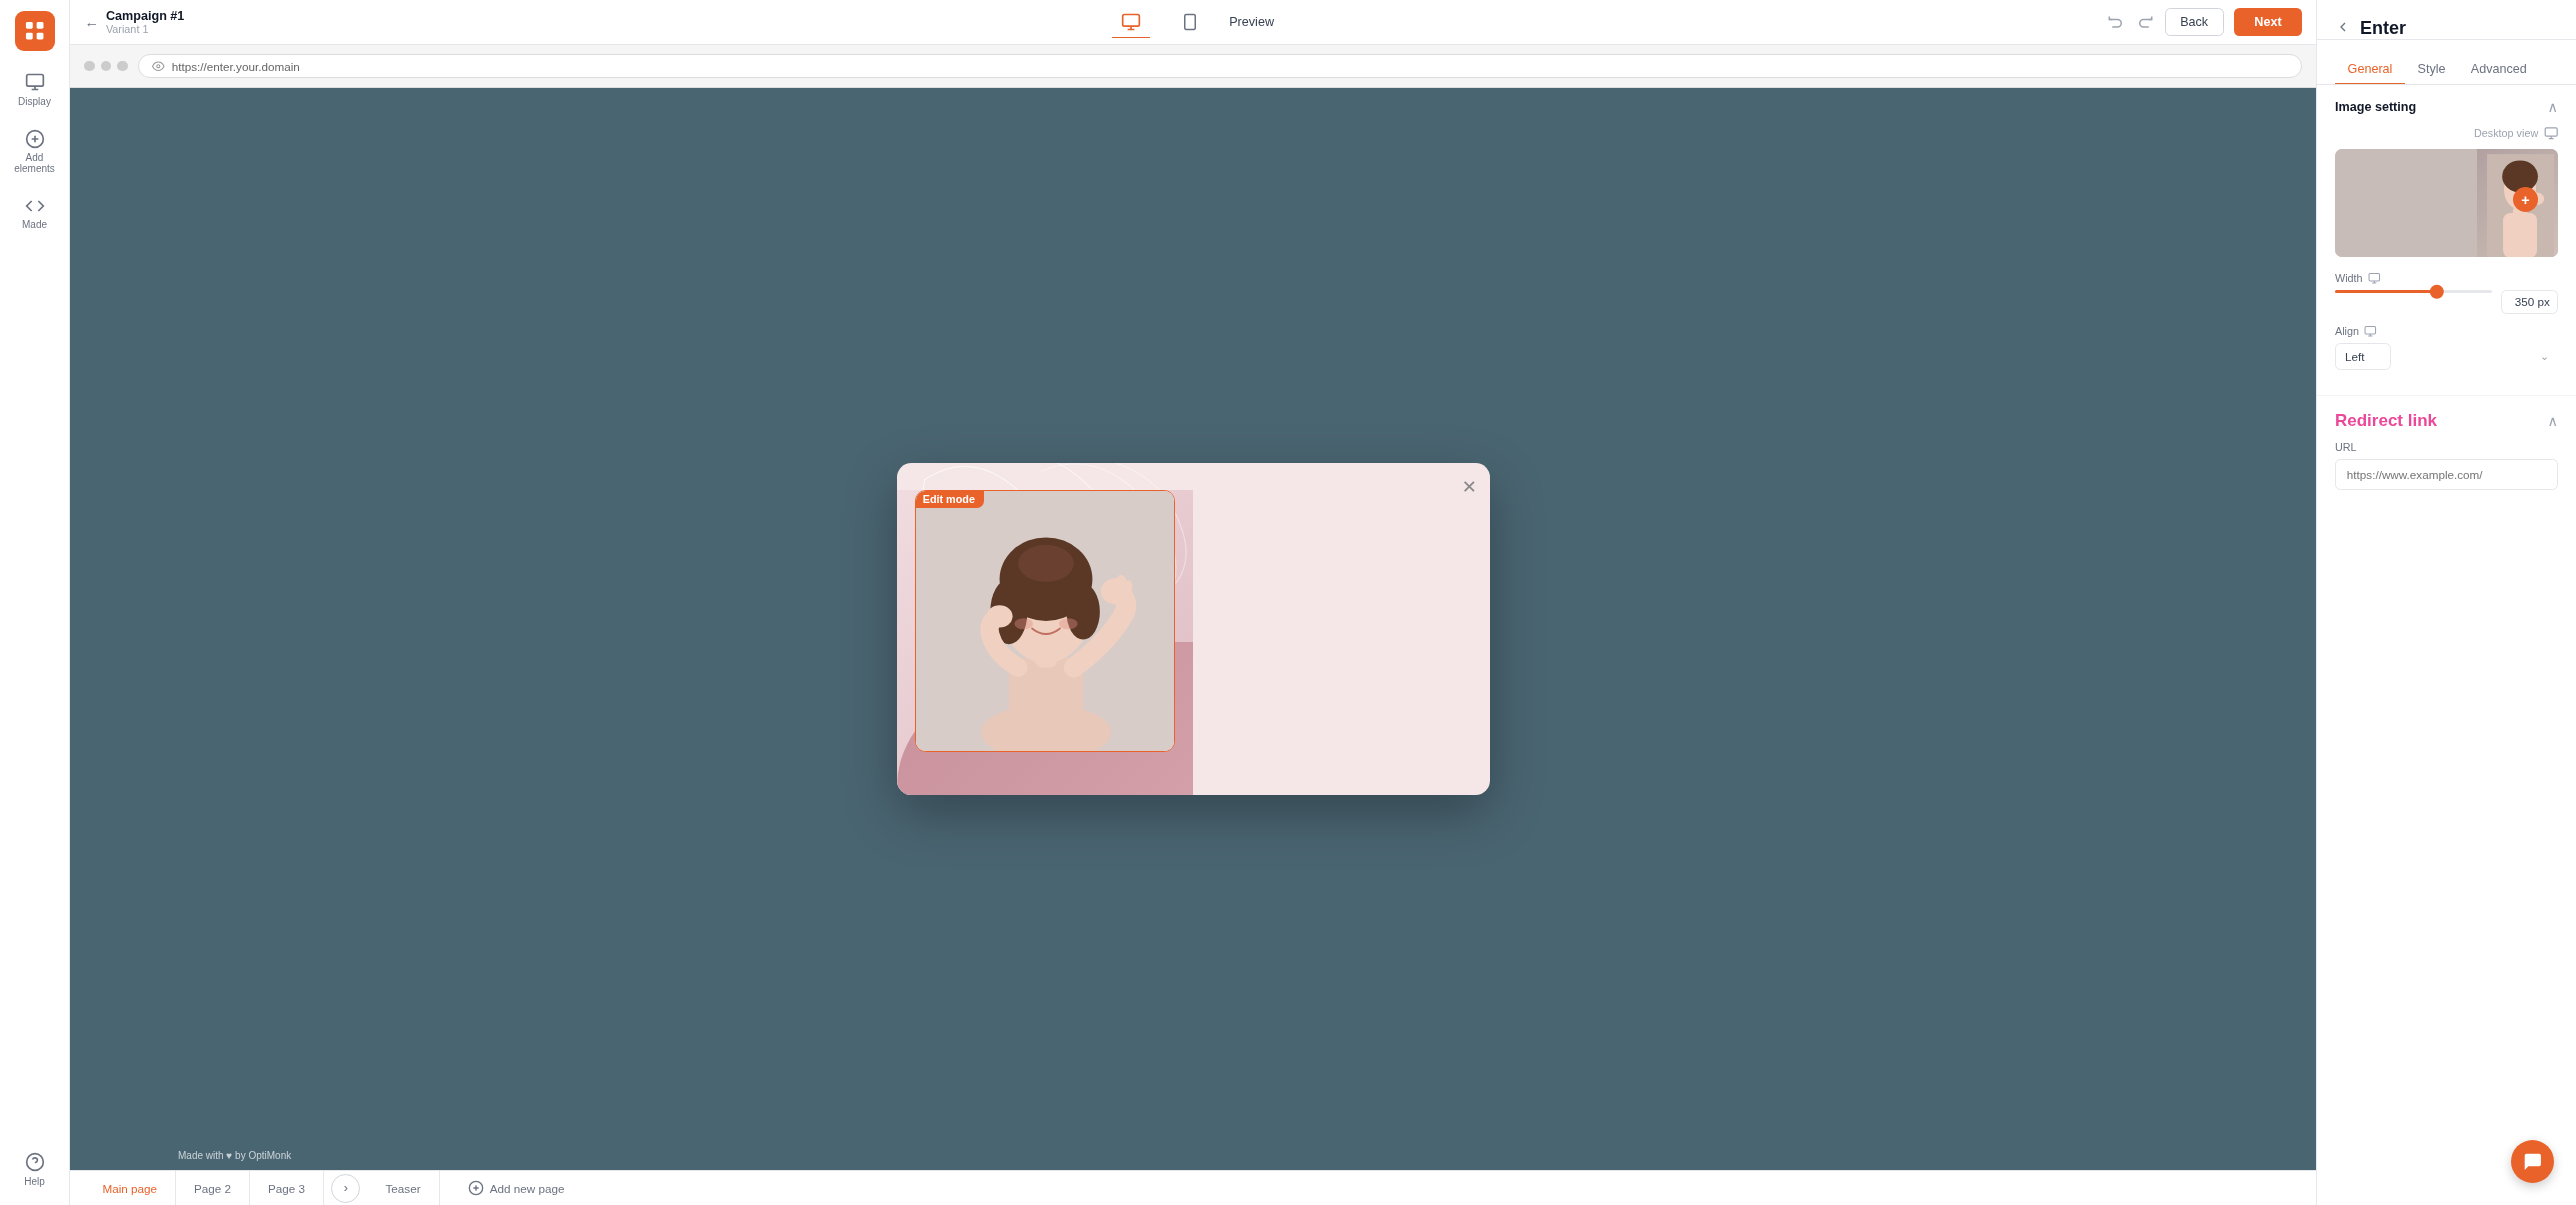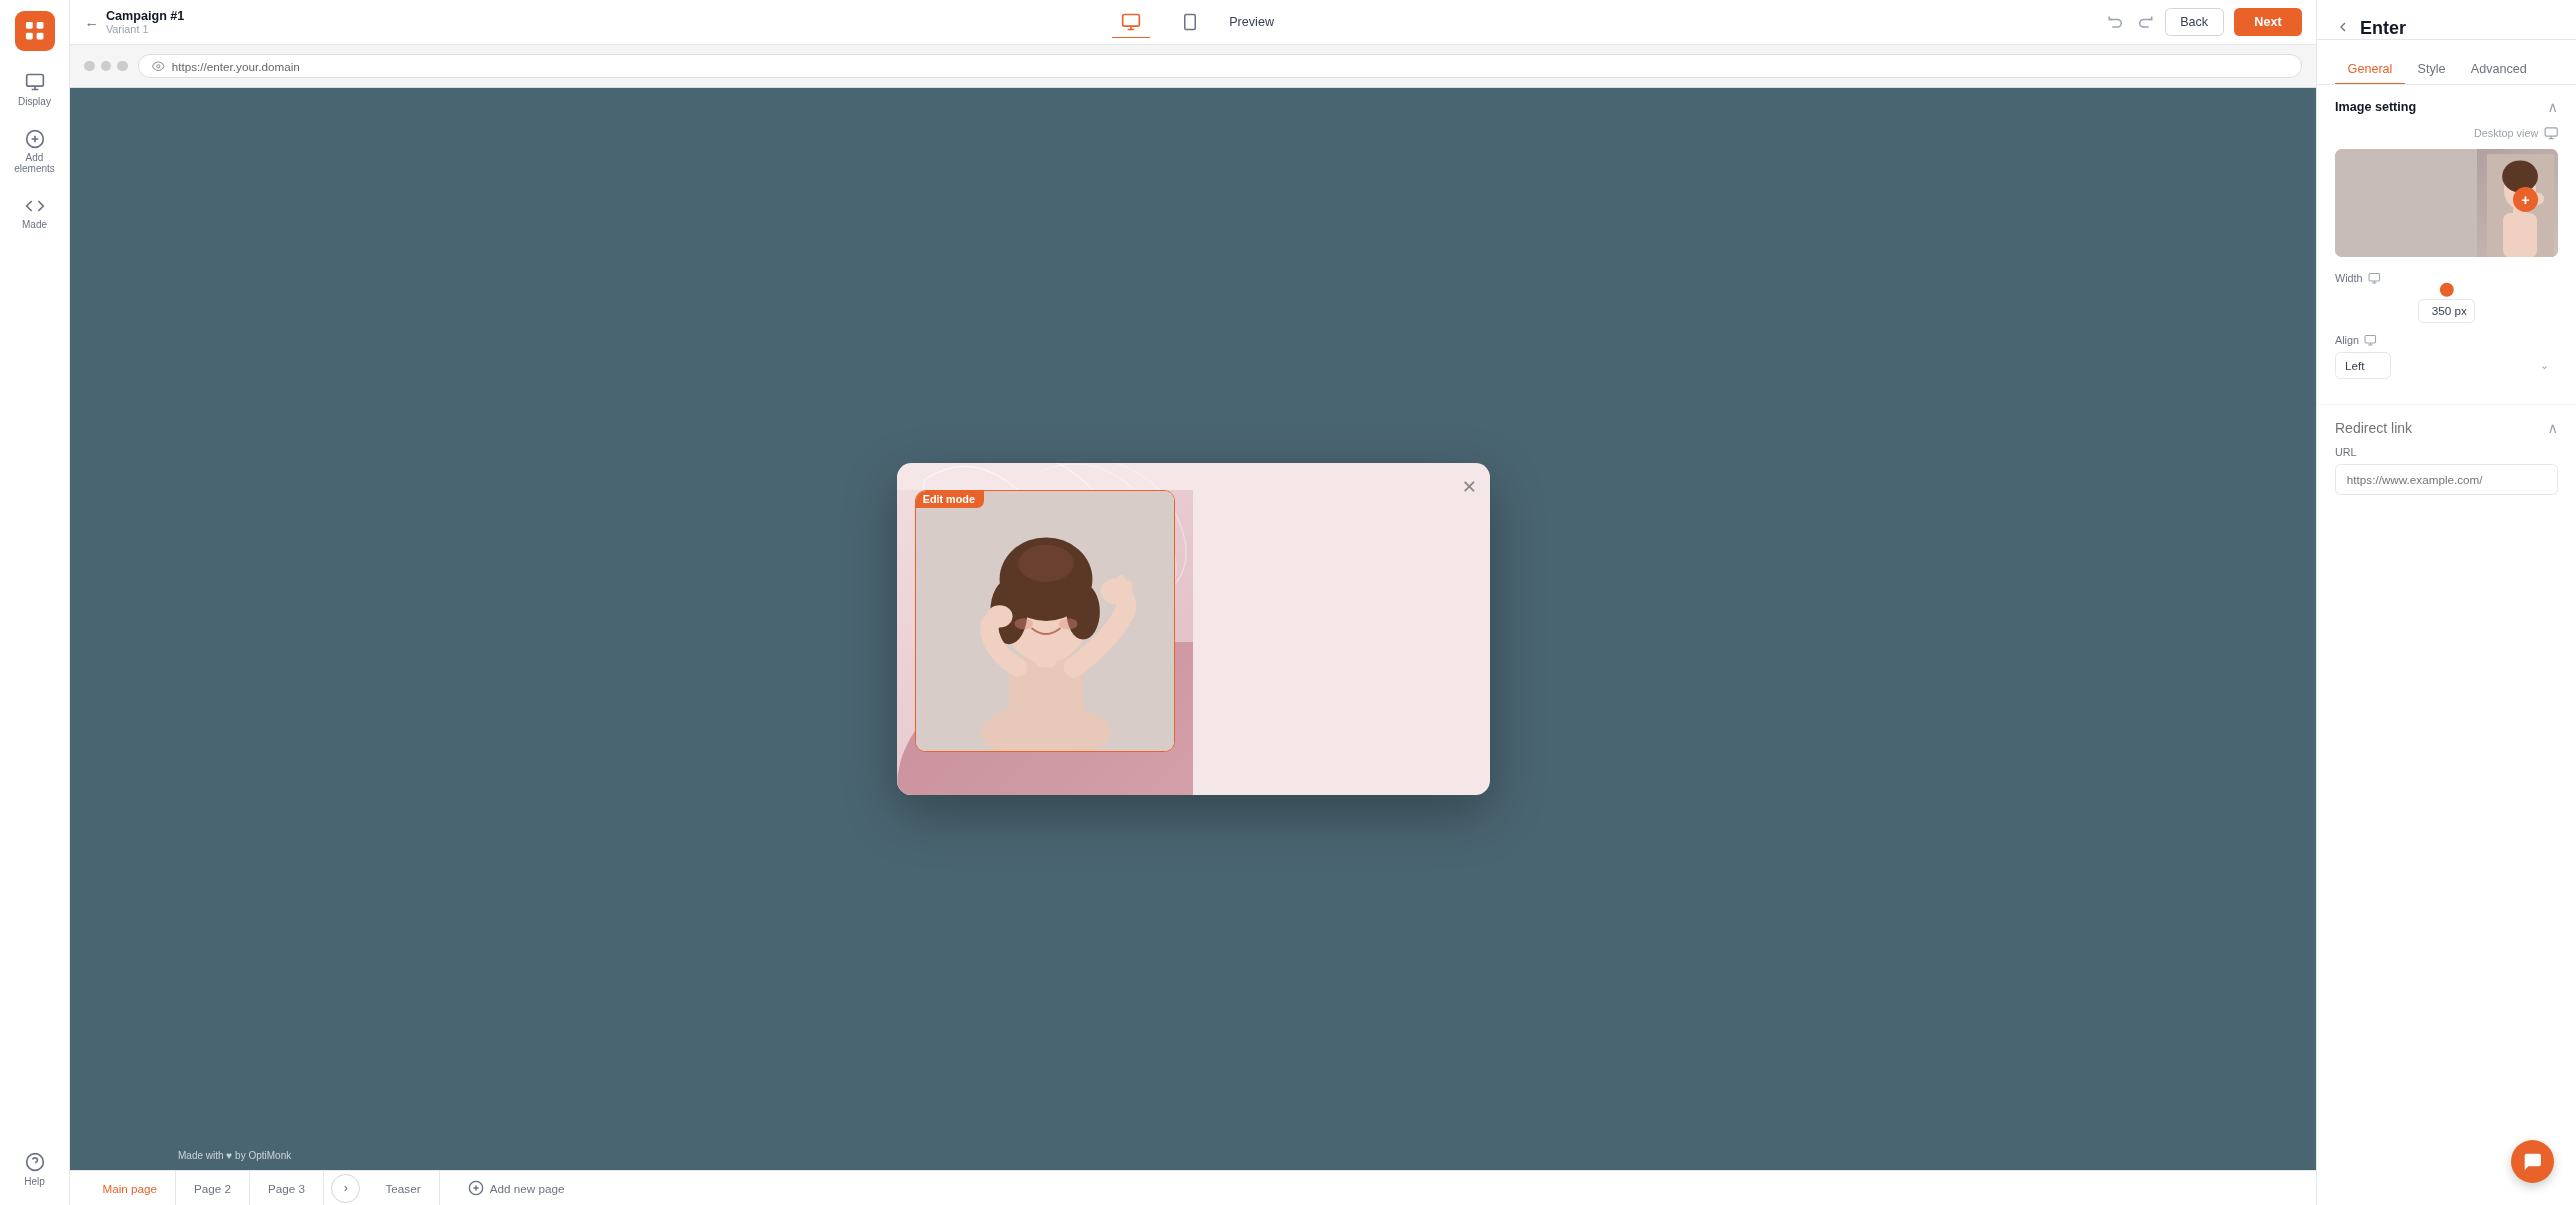--- a/index.html
+++ b/index.html
@@ -348,21 +348,21 @@
       color: white; font-size: 14.4px; font-weight: bold;
       right: 20px; top: 38px;
     }
     .form-row {
       margin-bottom: 10.8px;
     }
     .form-label {
       font-size: 10.8px; color: #6b7280; margin-bottom: 5.4px; display: block;
     }
     .width-control {
-      display: flex; align-items: center; gap: 9px; flex-direction: column;
+      display: flex; gap: 9px;
     }
     .slider-track {
       flex: 1; height: 3.6px; background: #e5e7eb; border-radius: 1.8px;
       position: relative; cursor: pointer;
     }
     .slider-fill {
       position: absolute; left: 0; top: 0; height: 100%;
       background: #e8622a; border-radius: 1.8px;
       width: 65%;
     }
@@ -395,21 +395,21 @@
       color: #9ca3af; font-size: 10.8px; pointer-events: none;
     }
     .redirect-section {
       padding: 14.4px 18px;
     }
     .redirect-header {
       display: flex; align-items: center; justify-content: space-between;
       margin-bottom: 10.8px;
     }
     .redirect-title {
-      font-size: 14px; font-weight: 400; color: #737373;
+      font-size: 17px; font-weight: 700; color: #ec4899;
     }
     .url-input {
       width: 100%; padding: 8px 10.8px;
       border: 0.9px solid #e5e7eb; border-radius: 5.4px;
       font-size: 11.7px; color: #ccc;
       outline: none;
     }
     .url-label {
       font-size: 10.8px; color: #6b7280; margin-bottom: 5.4px; display: block;
     }

